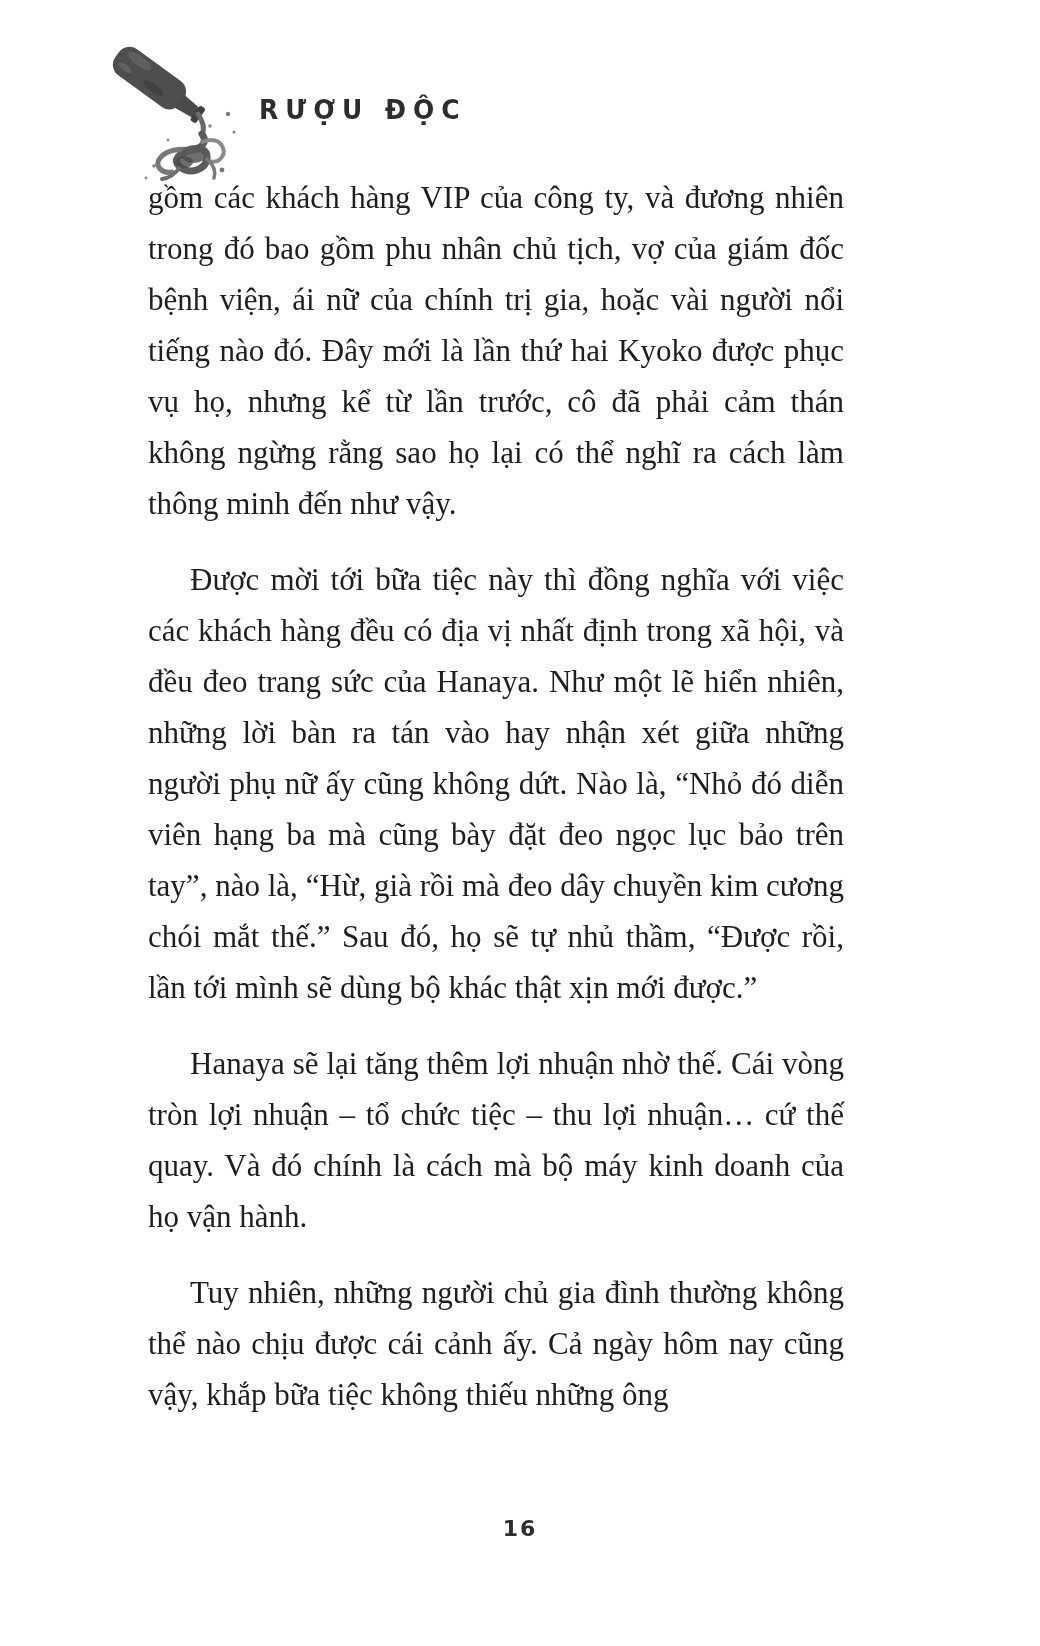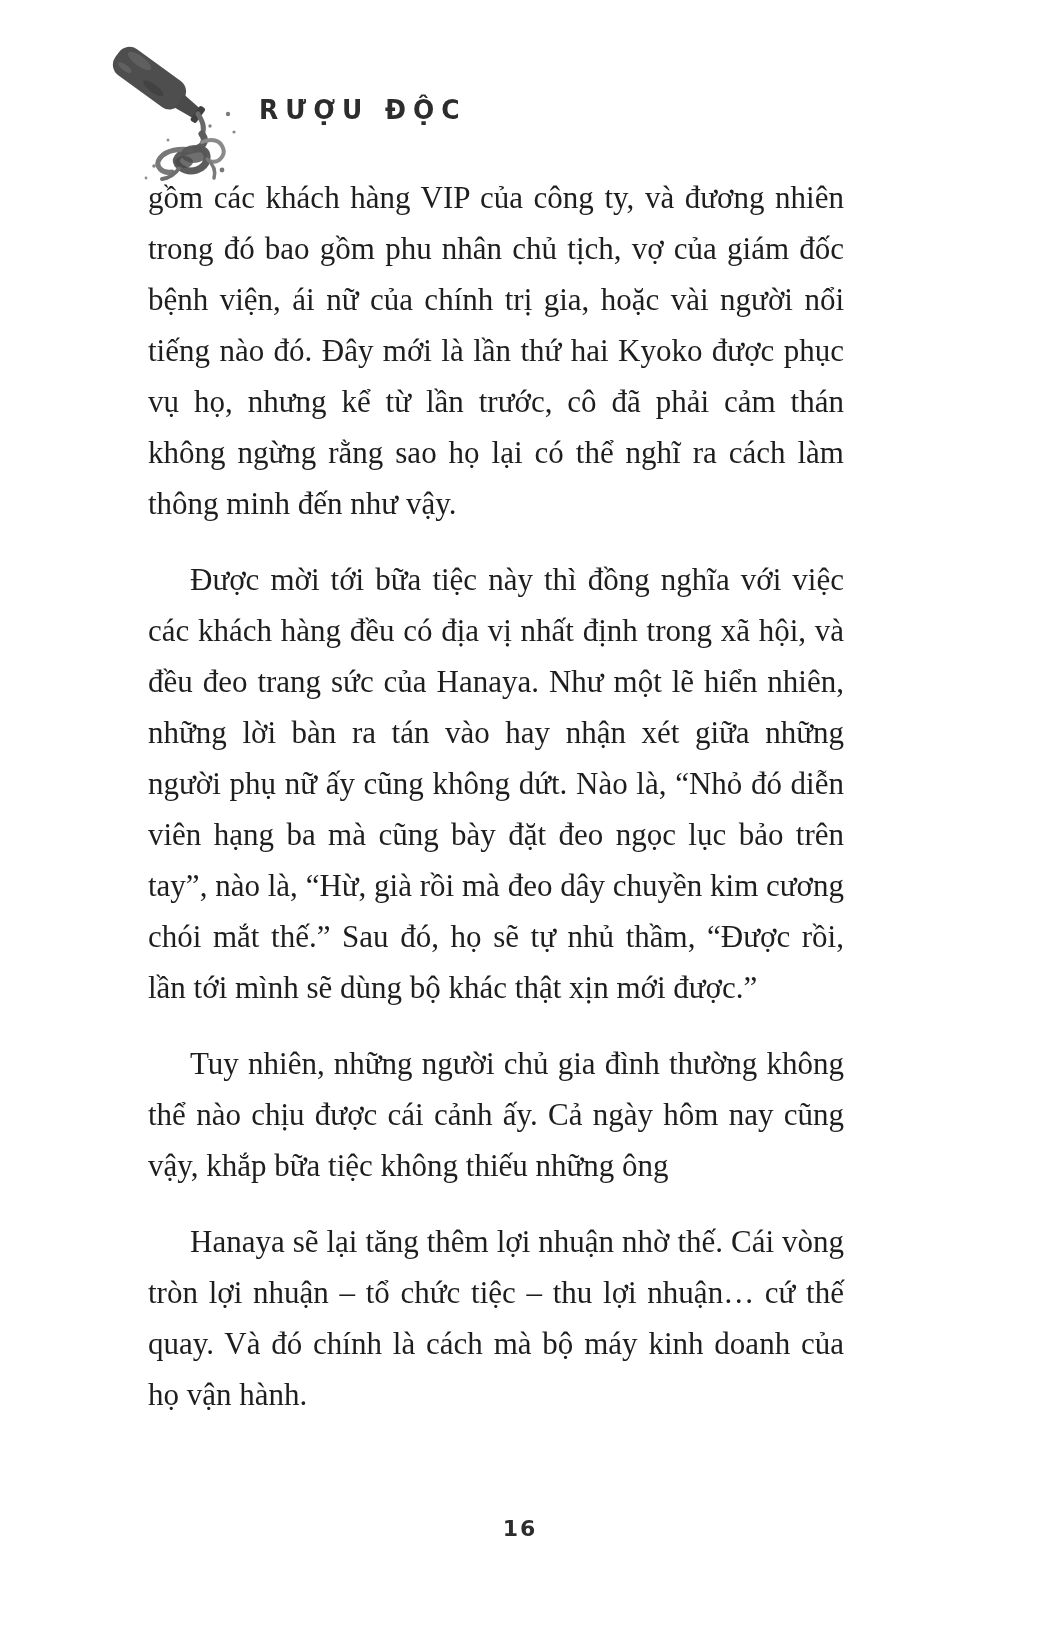--- a/index.html
+++ b/index.html
@@ -103,19 +103,19 @@
       <circle cx="100" cy="84" r="1.7" fill="#828282"></circle>
       <circle cx="36" cy="136" r="1.4" fill="#8e8e8e"></circle>
     </svg>
   </div>
 
   <div class="chapter-title">RƯỢU ĐỘC</div>
 
   <div class="text-column">
       <p><span>gồm các khách hàng VIP của công ty, và đương nhiên trong đó bao gồm phu nhân chủ tịch, vợ của giám đốc bệnh viện, ái nữ của chính trị gia, hoặc vài người nổi tiếng nào đó. Đây mới là lần thứ hai Kyoko được phục vụ họ, nhưng kể từ lần trước, cô đã phải cảm thán không ngừng rằng sao họ lại có thể nghĩ ra cách làm thông minh đến như vậy.</span></p>
       <p class="indent"><span>Được mời tới bữa tiệc này thì đồng nghĩa với việc các khách hàng đều có địa vị nhất định trong xã hội, và đều đeo trang sức của Hanaya. Như một lẽ hiển nhiên, những lời bàn ra tán vào hay nhận xét giữa những người phụ nữ ấy cũng không dứt. Nào là, </span><span class="italic">“Nhỏ đó diễn viên hạng ba mà cũng bày đặt đeo ngọc lục bảo trên tay”</span><span>, nào là, </span><span class="italic">“Hừ, già rồi mà đeo dây chuyền kim cương chói mắt thế.”</span><span> Sau đó, họ sẽ tự nhủ thầm, </span><span class="italic">“Được rồi, lần tới mình sẽ dùng bộ khác thật xịn mới được.”</span></p>
+      <p class="indent"><span>Hanaya sẽ lại tăng thêm lợi nhuận nhờ thế. Cái vòng tròn lợi nhuận – tổ chức tiệc – thu lợi nhuận… cứ thế quay. Và đó chính là cách mà bộ máy kinh doanh của họ vận hành.</span></p>
       <p class="indent"><span>Tuy nhiên, những người chủ gia đình thường không thể nào chịu được cái cảnh ấy. Cả ngày hôm nay cũng vậy, khắp bữa tiệc không thiếu những ông</span></p>
-      <p class="indent"><span>Hanaya sẽ lại tăng thêm lợi nhuận nhờ thế. Cái vòng tròn lợi nhuận – tổ chức tiệc – thu lợi nhuận… cứ thế quay. Và đó chính là cách mà bộ máy kinh doanh của họ vận hành.</span></p>
     </div>
 
   <div class="page-number">16</div>
 
 </div>
 
 </body></html>

